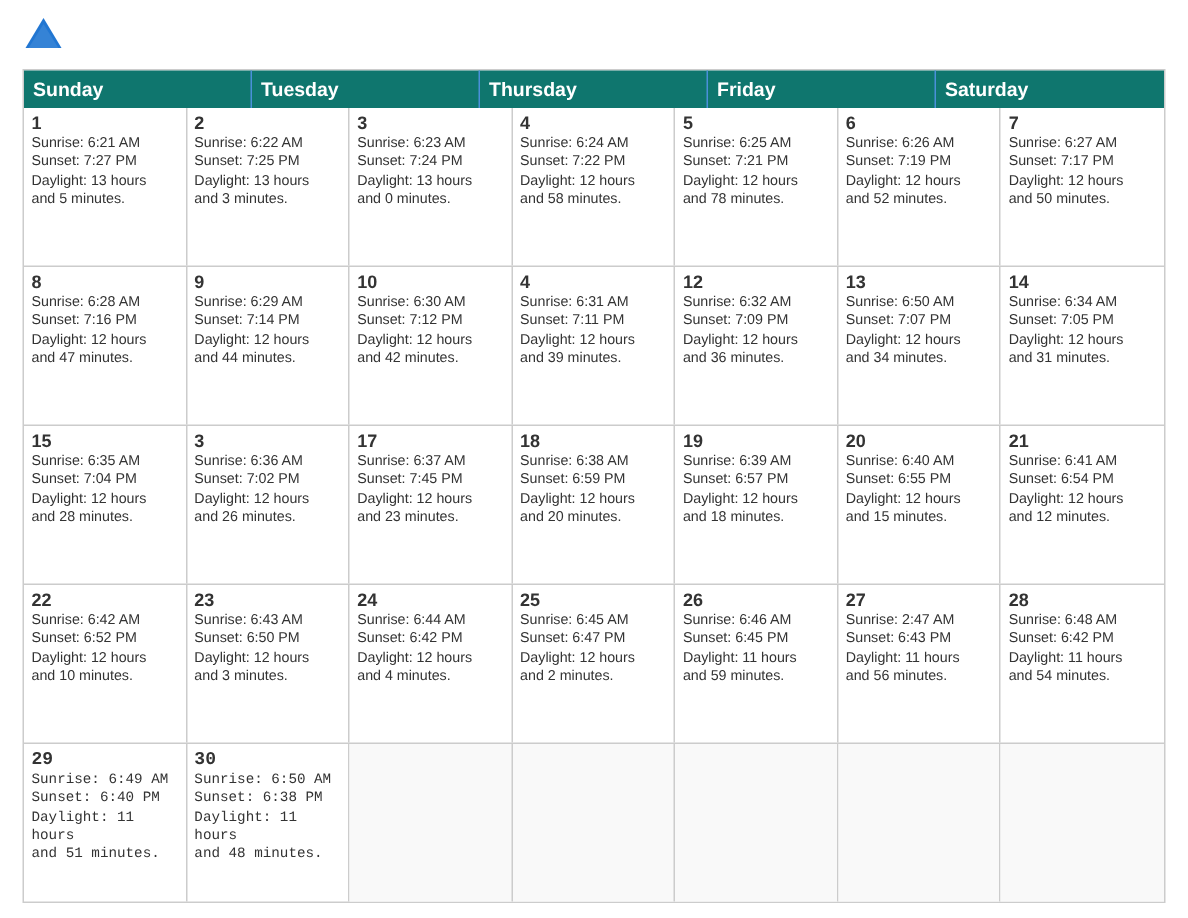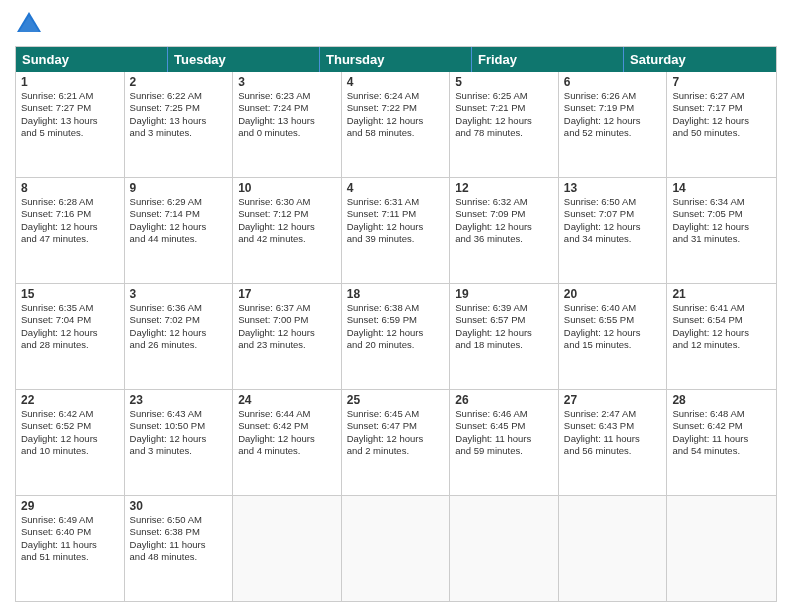--- a/index.html
+++ b/index.html
@@ -87,20 +87,21 @@
       flex: 1;
     }
     .cal-row {
       display: grid;
       grid-template-columns: repeat(7, 1fr);
       flex: 1;
       border-bottom: 1px solid #ccc;
     }
     .cal-row:last-child {
       border-bottom: none;
+      font-family: Liberation Mono, monospace;
     }
     .cal-cell {
       padding: 3px 5px;
       border-right: 1px solid #ccc;
       font-size: 9.5px;
       color: #333;
       vertical-align: top;
       min-height: 0;
     }
     .cal-cell:last-child {
@@ -263,21 +264,21 @@
           <div class="cal-cell">
             <span class="day-num">3</span>
             <span class="cell-line">Sunrise: 6:36 AM</span>
             <span class="cell-line">Sunset: 7:02 PM</span>
             <span class="cell-line">Daylight: 12 hours</span>
             <span class="cell-line">and 26 minutes.</span>
           </div>
           <div class="cal-cell">
             <span class="day-num">17</span>
             <span class="cell-line">Sunrise: 6:37 AM</span>
-            <span class="cell-line">Sunset: 7:00 PM</span>
+            <span class="cell-line">Sunset: 7:45 PM</span>
             <span class="cell-line">Daylight: 12 hours</span>
             <span class="cell-line">and 23 minutes.</span>
           </div>
           <div class="cal-cell">
             <span class="day-num">18</span>
             <span class="cell-line">Sunrise: 6:38 AM</span>
             <span class="cell-line">Sunset: 6:59 PM</span>
             <span class="cell-line">Daylight: 12 hours</span>
             <span class="cell-line">and 20 minutes.</span>
           </div>
@@ -307,21 +308,21 @@
           <div class="cal-cell">
             <span class="day-num">22</span>
             <span class="cell-line">Sunrise: 6:42 AM</span>
             <span class="cell-line">Sunset: 6:52 PM</span>
             <span class="cell-line">Daylight: 12 hours</span>
             <span class="cell-line">and 10 minutes.</span>
           </div>
           <div class="cal-cell">
             <span class="day-num">23</span>
             <span class="cell-line">Sunrise: 6:43 AM</span>
-            <span class="cell-line">Sunset: 10:50 PM</span>
+            <span class="cell-line">Sunset: 6:50 PM</span>
             <span class="cell-line">Daylight: 12 hours</span>
             <span class="cell-line">and 3 minutes.</span>
           </div>
           <div class="cal-cell">
             <span class="day-num">24</span>
             <span class="cell-line">Sunrise: 6:44 AM</span>
             <span class="cell-line">Sunset: 6:42 PM</span>
             <span class="cell-line">Daylight: 12 hours</span>
             <span class="cell-line">and 4 minutes.</span>
           </div>

